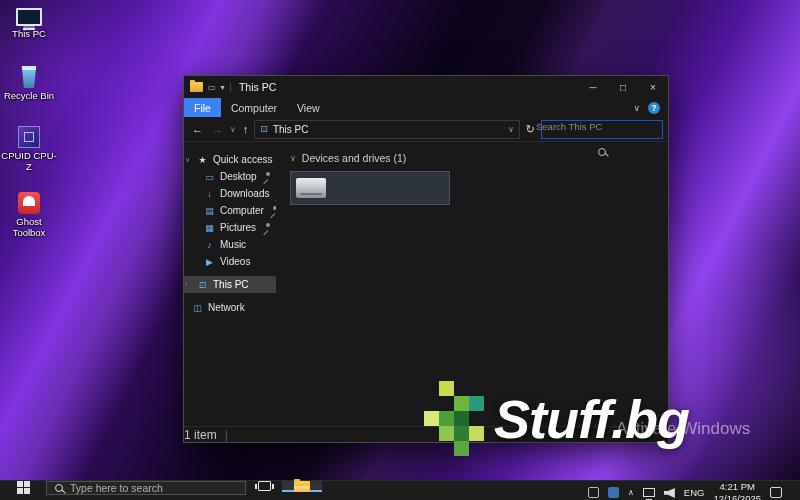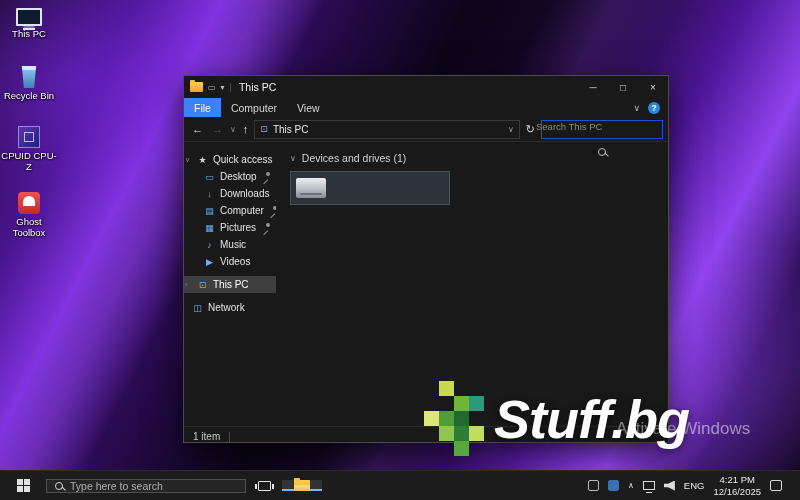--- a/index.html
+++ b/index.html
@@ -93,38 +93,38 @@
   .drive-icon { width:30px; height:24px; flex:0 0 auto; position:relative; }
   .drive-icon .body { position:absolute; top:2px; left:0; right:0; bottom:2px; border-radius:2px;
     background:linear-gradient(180deg,#eceef1 0%,#bfc5cb 50%,#878f98 100%); }
   .drive-icon .slot { position:absolute; bottom:5px; left:4px; right:4px; height:2px; background:#6a737c; border-radius:1px; }
   .drive-info { flex:1; min-width:0; }
   .drive-name { font-size:10px; color:#ececec; white-space:nowrap; margin-bottom:2px; }
   .drive-bar { width:108px; height:10px; border:1px solid #9a9a9a; background:#dedede; position:relative; margin-bottom:2px; }
   .drive-fill { position:absolute; left:0; top:0; bottom:0; background:#26a0da; }
   .drive-cap { font-size:9px; color:#9c9c9c; white-space:nowrap; }
 
-  .statusbar { height:16px; flex:0 0 auto; display:flex; align-items:flex-end; gap:8px; padding-left:9px; border-top:1px solid #2c2c2c; font-size:10px; color:#c8c8c8; }
+  .statusbar { height:16px; flex:0 0 auto; display:flex; align-items:flex-end; gap:8px; border-top:1px solid #2c2c2c; font-size:12px; color:#c8c8c8; }
   .status-sep { color:#555; }
 
   
   .activate { position:absolute; left:616px; top:419px; z-index:20; color:rgba(255,255,255,.5); }
   .activate .l1 { font-size:17px; font-weight:300; }
   .activate .l2 { font-size:10.5px; margin-top:4px; color:rgba(255,255,255,.45); }
 
   
   .stuffbg { position:absolute; left:424px; top:381px; z-index:30; display:flex; align-items:center; gap:10px; }
   .px-grid { display:grid; grid-template-columns:repeat(4,15px); grid-auto-rows:15px; }
   .px-cell { width:15px; height:15px; }
   .stuffbg-text { font-size:54px; font-weight:bold; font-style:italic; color:#fff; letter-spacing:-1px;
     text-shadow:0 2px 8px rgba(0,0,0,.55); }
 
   
-  .taskbar { position:absolute; left:0; bottom:0; width:800px; height:30px; background:#1c1c1c; border-top:1px solid #2b2b2b;
-    display:flex; align-items:center; z-index:40; color:#e8e8e8;margin-top:37px; }
+  .taskbar { position:absolute; left:0; bottom:0; width:800px; height:20px; background:#1c1c1c; border-top:1px solid #2b2b2b;
+    display:flex; align-items:flex-start; z-index:40; color:#e8e8e8;margin-top:37px; }
   .start-btn { width:46px; display:flex; align-items:center; justify-content:center; }
   .win-logo { display:grid; grid-template-columns:6px 6px; grid-template-rows:6px 6px; gap:1px; }
   .win-logo span { background:#e2e2e2; }
   .tb-search { width:200px; background:#252525; border:1px solid #4f4f4f; display:flex; align-items:center; gap:7px; padding:0 8px; margin:0; }
   .tb-search .mag { border-color:#d8d8d8; }
   .tb-search .mag::after { background:#d8d8d8; }
   .tb-search input { flex:1; min-width:0; border:none; outline:none; background:transparent; color:#ddd; font-size:10.5px; font-family:inherit; }
   .tb-search input::placeholder { color:#b0b0b0; }
   .task-btn { width:36px; display:flex; align-items:center; justify-content:center; }
   .taskview-ic { width:13px; height:10px; border:1.4px solid #e4e4e4; border-radius:1px; position:relative; }

